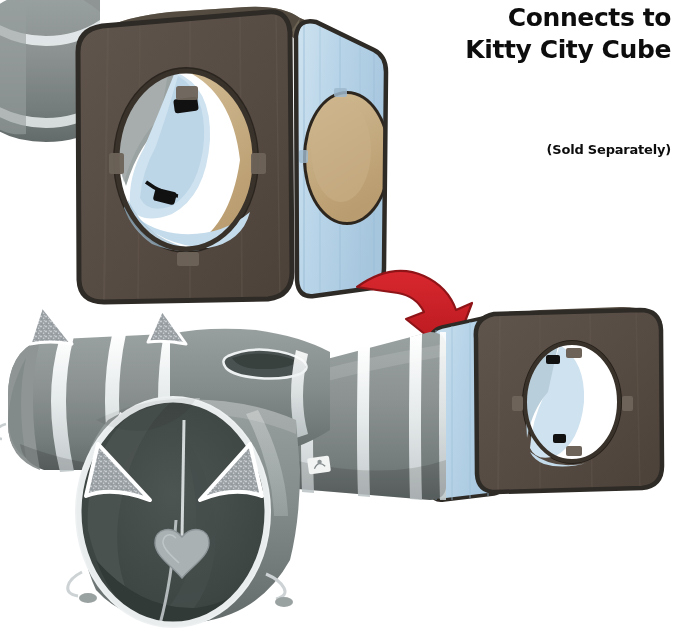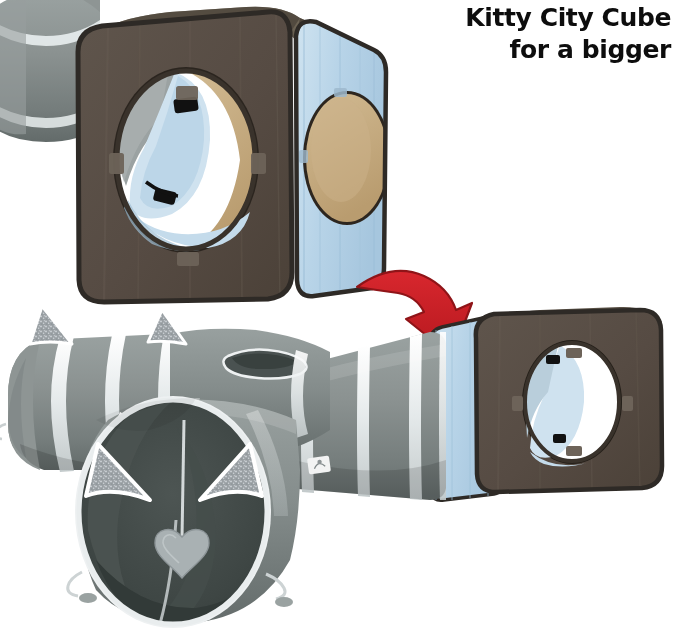--- a/index.html
+++ b/index.html
@@ -287,17 +287,18 @@
         <rect x="308" y="457" width="22" height="16" rx="2" fill="#f2f3f3" transform="rotate(-8 319 465)"></rect>
         <path d="M314,468 q5,-8 11,-1" stroke="#7f8788" stroke-width="1.3" fill="none" transform="rotate(-8 319 465)"></path>
         <circle cx="320" cy="462" r="2.2" fill="#8d9496" transform="rotate(-8 319 465)"></circle>
       </g>
     </g>
 
     <path d="M96,420 Q140,398 196,398 Q186,420 150,430 Q120,434 96,420 Z" fill="#000" opacity="0.06"></path>
   </svg>
 
   <div class="headline">
+    <span class="l">Connects to</span>
     <span class="l">Kitty City Cube</span>
-    <span class="l">for a bigger</span>
   </div>
+  <div class="sub">(Sold Separately)</div>
 
 </div>
 
 </body></html>

